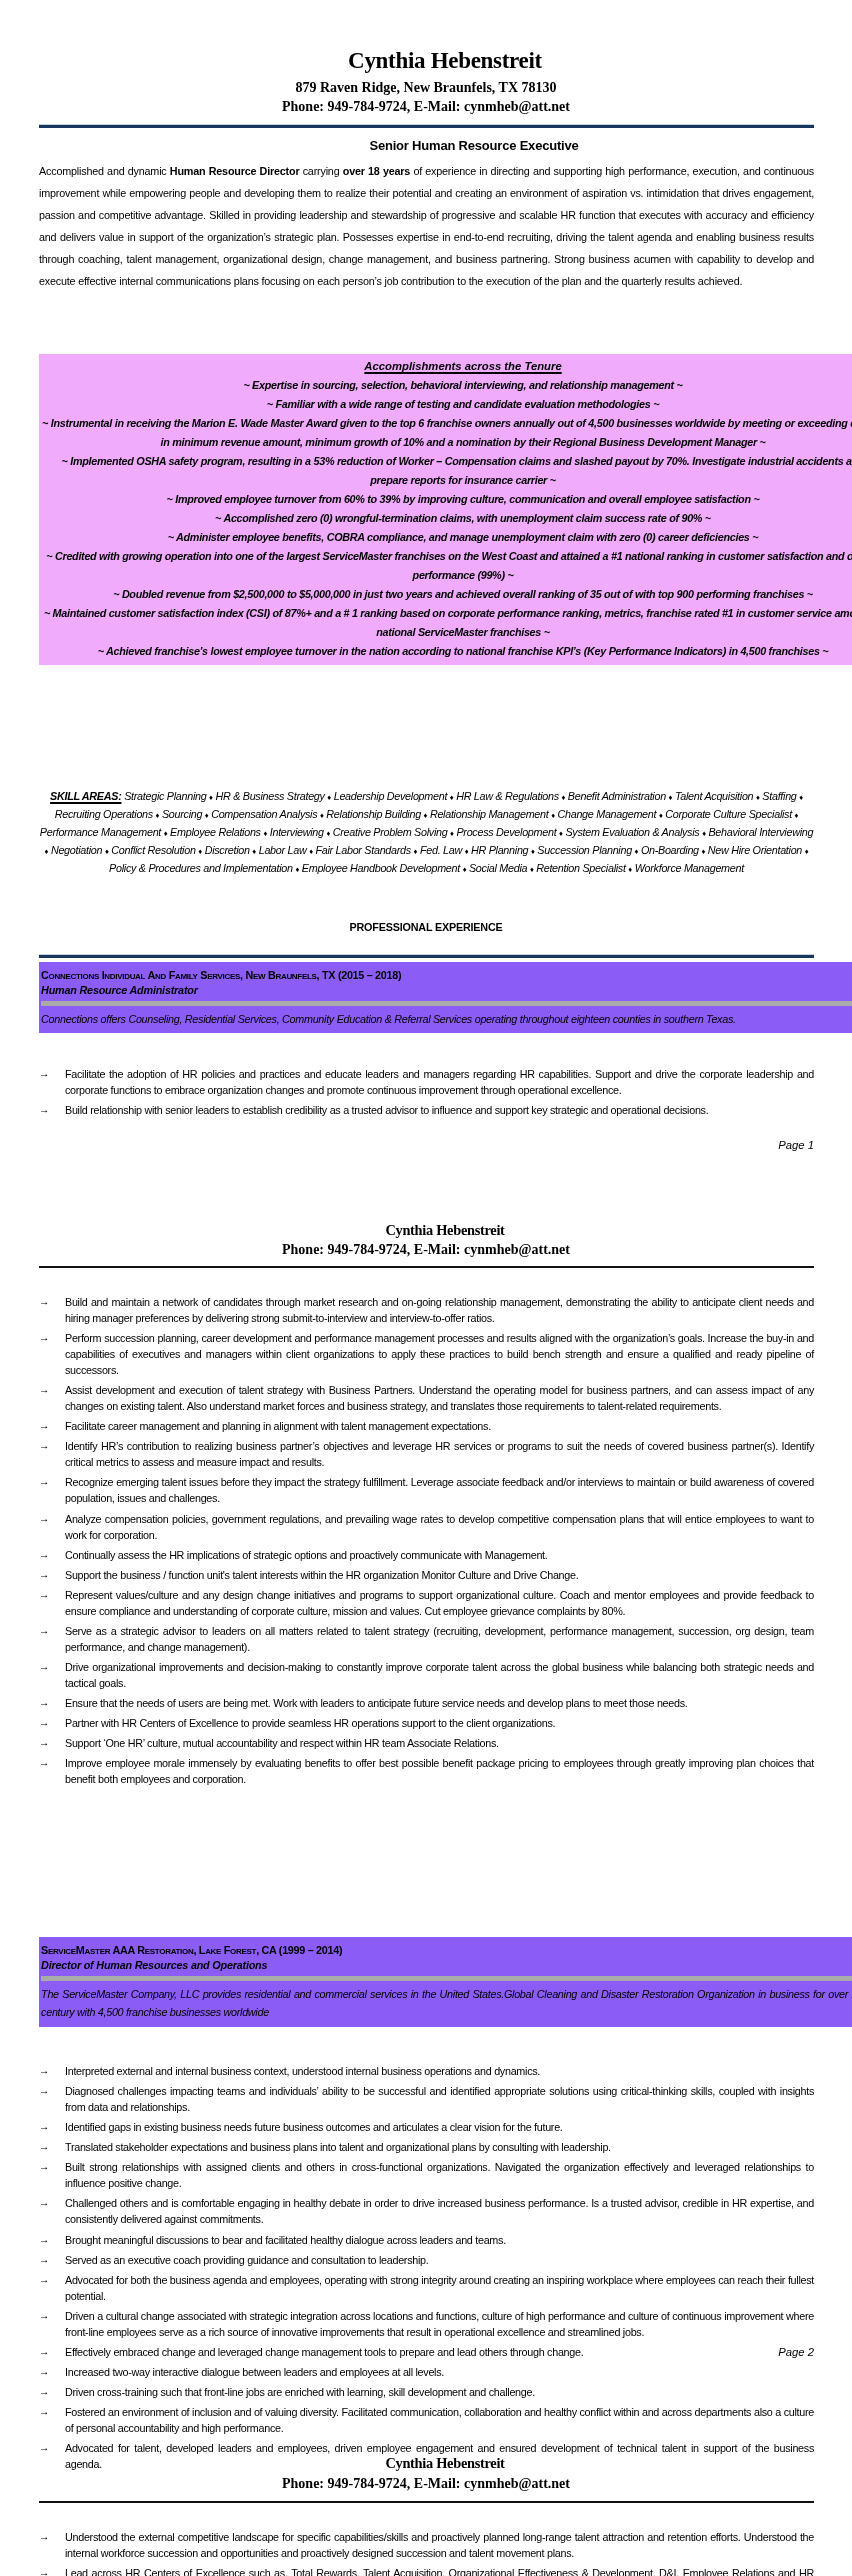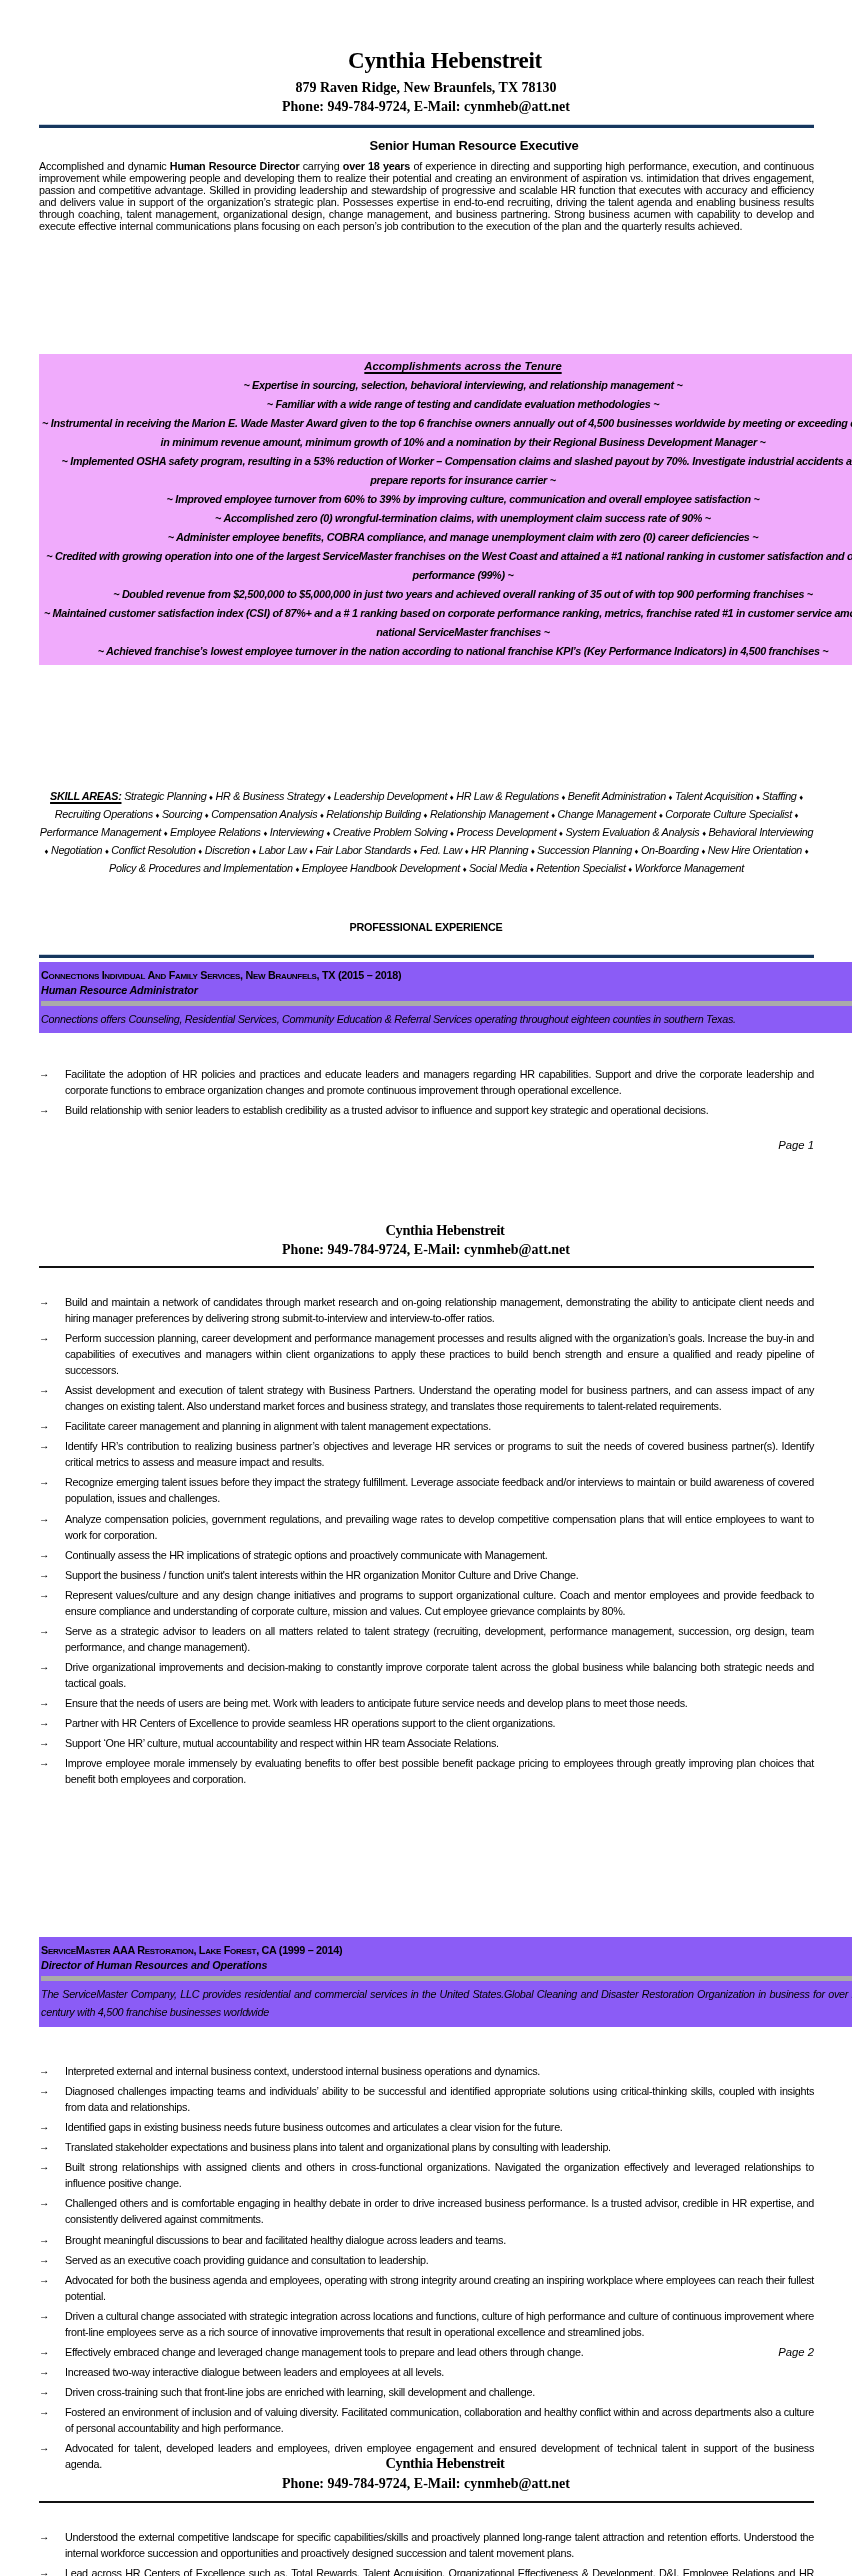--- a/index.html
+++ b/index.html
@@ -5,21 +5,21 @@
   html, body { margin: 0; padding: 0; background: #ffffff; }
   body { width: 852px; height: 3614px; position: relative; color: #000; font-family: "Liberation Sans", sans-serif; }
   .page { position: absolute; left: 0; width: 852px; }
   .content { position: absolute; left: 39px; width: 775px; }
   .hdr-name { font-family: "Liberation Serif", serif; font-weight: bold; text-align: center; letter-spacing: -0.3px; padding-left: 19px; }
   .hdr-line { font-family: "Liberation Serif", serif; font-weight: bold; text-align: center; }
   .rule-blue { position: absolute; left: 39px; width: 775px; height: 3.1px; background: #17375e; }
   .rule-blue::after { content: ""; position: absolute; left: 0; right: 0; top: -1px; height: 0.5px; background: #c6d1de; }
   .rule-black { position: absolute; left: 39px; width: 775px; height: 1.5px; background: #111; }
   .title-center { text-align: center; font-weight: bold; font-size: 13px; letter-spacing: -0.2px; }
-  .summary { font-size: 10.8px; line-height: 12px; text-align: justify; letter-spacing: -0.2px; }
+  .summary { font-size: 10.8px; line-height: 22px; text-align: justify; letter-spacing: -0.2px; }
   .gray-box { position: absolute; left: 39px; width: 848px; background: #f0abfc; }
   .acc-title { text-align: center; font-weight: bold; font-style: italic; font-size: 11.3px; text-decoration: underline; text-decoration-thickness: 1.5px; text-underline-offset: 2.1px; line-height: 19px; }
   .acc-item { text-align: center; font-weight: bold; font-style: italic; font-size: 10.8px; line-height: 19px; padding: 0 3.1px; letter-spacing: -0.3px; }
   .skills { font-size: 10.8px; line-height: 16px; text-align: center; font-style: italic; letter-spacing: -0.3px; }
   .skills .lbl { font-weight: bold; text-decoration: underline; text-decoration-thickness: 1.5px; text-underline-offset: 1.5px; }
   .section-h { text-align: center; font-weight: bold; font-size: 10.8px; letter-spacing: -0.2px; }
   .job-box { position: absolute; left: 39px; width: 840px; background: #8b5cf6; }
   .job-co { font-weight: bold; font-variant: small-caps; font-size: 10.8px; padding: 7.2px 2.1px 0 2.1px; letter-spacing: -0.3px; }
   .job-title { font-weight: bold; font-style: italic; font-size: 10.8px; padding: 3.1px 2.1px 5.2px 2.1px; letter-spacing: -0.2px; }
   .job-sep { height: 4.1px; background: #aaaaaa; margin: 0 2.1px; }

